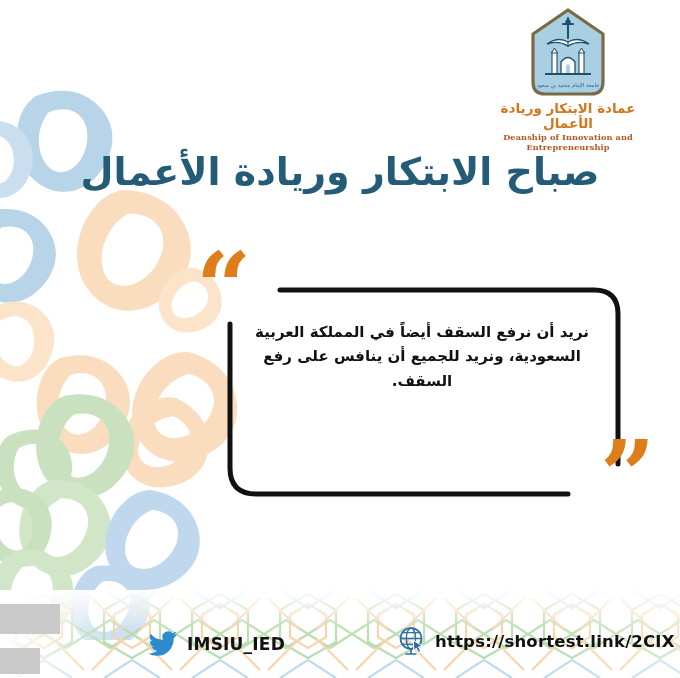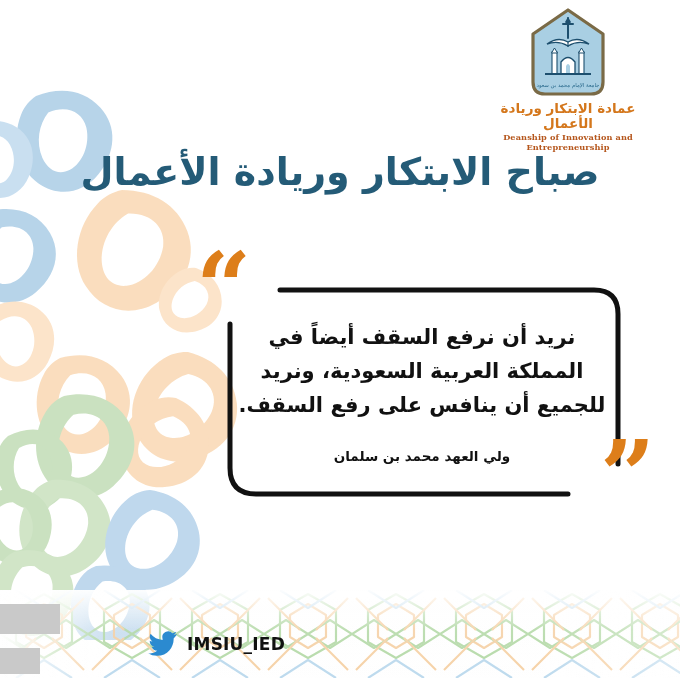--- a/index.html
+++ b/index.html
@@ -33,21 +33,21 @@
 
   #quote-frame{position:absolute;left:28px;top:22px;width:396px;height:214px;}
   #quote-frame svg{display:block;overflow:visible;}
 
   .qmark{position:absolute;color:#dd7e1a;font-family:"DejaVu Serif","Liberation Serif",serif;
          font-size:96px;line-height:1;font-weight:700;user-select:none;}
   #qmark-open{left:0px;top:-22px;}
   #qmark-close{left:404px;top:166px;}
 
   #quote-text{position:absolute;left:36px;top:58px;width:380px;
-    direction:rtl;text-align:center;color:#111;font-size:21px;font-weight:700;line-height:1.62;}
+    direction:rtl;text-align:center;color:#111;font-size:15px;font-weight:700;line-height:1.62;}
 
   #quote-author{position:absolute;left:36px;top:186px;width:380px;
     direction:rtl;text-align:center;color:#111;font-size:13.5px;font-weight:700;}
 
   
   #footer{position:absolute;left:0;bottom:0;width:680px;height:88px;}
   .footer-item{position:absolute;display:flex;align-items:center;gap:9px;}
   #twitter-item{left:148px;bottom:22px;margin-top:44px;}
   #link-item{left:398px;bottom:22px;}
   .footer-label{color:#111;font-size:17px;font-weight:700;letter-spacing:.2px;}
@@ -124,21 +124,20 @@
 
     <div id="quote-frame">
       <svg width="400" height="218" viewBox="0 0 400 218" xmlns="http://www.w3.org/2000/svg">
 
         <path d="M56 6 L370 6 Q394 6 394 30 L394 180" fill="none" stroke="#111111" stroke-width="5" stroke-linecap="round"></path>
         <path d="M6 40 L6 184 Q6 210 32 210 L344 210" fill="none" stroke="#111111" stroke-width="5" stroke-linecap="round"></path>
       </svg>
     </div>
 
     <div id="quote-text">نريد أن نرفع السقف أيضاً في المملكة العربية السعودية، ونريد للجميع أن ينافس على رفع السقف.</div>
-    <div id="quote-author">ولي العهد محمد بن سلمان</div>
 
     <span class="qmark" id="qmark-close">”</span>
   </div>
 
   <div id="bottom-band">
     <svg width="680" height="88" viewBox="0 0 680 88" xmlns="http://www.w3.org/2000/svg">
       <defs>
         <pattern id="starpat" width="88" height="88" patternUnits="userSpaceOnUse">
           <g fill="none" stroke-width="2.2" stroke-linejoin="round">
             <path d="M44 4 L72 20 L72 52 L44 68 L16 52 L16 20 Z" stroke="#9fcf8e"></path>
@@ -174,16 +173,26 @@
 
   <div id="footer">
 
     <div class="footer-item" id="twitter-item">
       <svg width="30" height="25" viewBox="0 0 30 25" xmlns="http://www.w3.org/2000/svg">
         <path d="M29 3.1c-1.05.47-2.18.79-3.37.93a5.9 5.9 0 0 0 2.58-3.25 11.7 11.7 0 0 1-3.72 1.42A5.86 5.86 0 0 0 14.5 7.55c0 .46.05.9.15 1.33A16.63 16.63 0 0 1 2.56 2.75a5.86 5.86 0 0 0 1.81 7.82 5.8 5.8 0 0 1-2.65-.73v.07a5.86 5.86 0 0 0 4.7 5.74 5.9 5.9 0 0 1-2.64.1 5.87 5.87 0 0 0 5.47 4.07A11.76 11.76 0 0 1 0 22.24a16.58 16.58 0 0 0 8.98 2.63c10.78 0 16.67-8.93 16.67-16.67l-.02-.76A11.9 11.9 0 0 0 29 3.1z" fill="#2b8ad0"></path>
       </svg>
       <span class="footer-label">IMSIU_IED</span>
     </div>
 
+    <div class="footer-item" id="link-item">
+      <svg width="28" height="30" viewBox="0 0 28 30" xmlns="http://www.w3.org/2000/svg">
+        <circle cx="13" cy="12.5" r="10.5" fill="none" stroke="#2b6ea8" stroke-width="1.7"></circle>
+        <ellipse cx="13" cy="12.5" rx="4.6" ry="10.5" fill="none" stroke="#2b6ea8" stroke-width="1.4"></ellipse>
+        <path d="M2.5 12.5 H23.5 M4 6.6 H22 M4 18.4 H22" stroke="#2b6ea8" stroke-width="1.3" fill="none"></path>
+        <path d="M13 23 v5 M8 28 h10" stroke="#2b6ea8" stroke-width="1.6" fill="none" stroke-linecap="round"></path>
+        <path d="M15.5 14.5 L24.5 20 L20.6 21 L22.6 25.2 L20.2 26.3 L18.3 22.1 L15.6 24.4 Z" fill="#2b6ea8" stroke="#ffffff" stroke-width="1"></path>
+      </svg>
+      <span class="footer-label">https://shortest.link/2CIX</span>
+    </div>
 
   </div>
 
 </div>
 
 </body></html>

